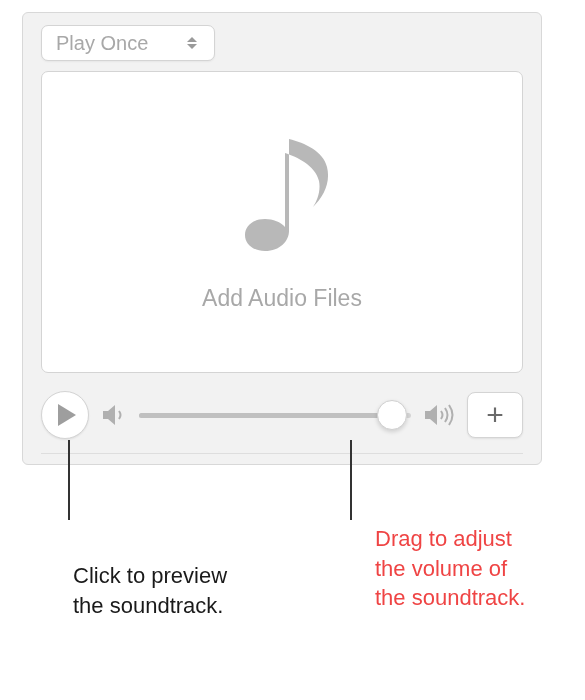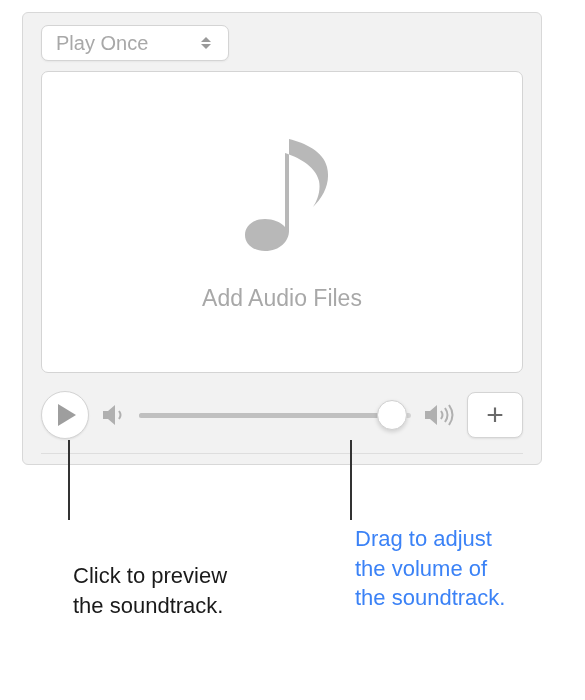--- a/index.html
+++ b/index.html
@@ -30,21 +30,21 @@
       justify-content: space-between;
       align-items: center;
       margin-bottom: 10px;
     }
     .section-title {
       font-size: 22px;
       font-weight: 600;
       color: #2a2a2a;
     }
     .dropdown {
-      width: 188px;
+      width: 174px;
       height: 36px;
       background: #fff;
       border: 1px solid #d4d4d4;
       border-radius: 7px;
       display: flex;
       align-items: center;
       justify-content: space-between;
       padding: 0 10px 0 14px;
       cursor: pointer;
       box-shadow: 0 1px 2px rgba(0,0,0,0.05);
@@ -201,24 +201,24 @@
     .callout-line-2 {
       position: absolute;
       left: 350px;
       top: 440px;
       width: 2px;
       height: 80px;
       background: #333;
     }
     .callout-text-2 {
       position: absolute;
-      left: 355px;
+      left: 375px;
       top: 524px;
       font-size: 22px;
-      color: #3b82f6;
+      color: #ef4444;
       line-height: 1.35;
     }
   </style>
 </head>
 <body>
 
 <div class="panel">
   <div class="header-row">
     <div class="dropdown">
       <span class="dropdown-label">Play Once</span>

